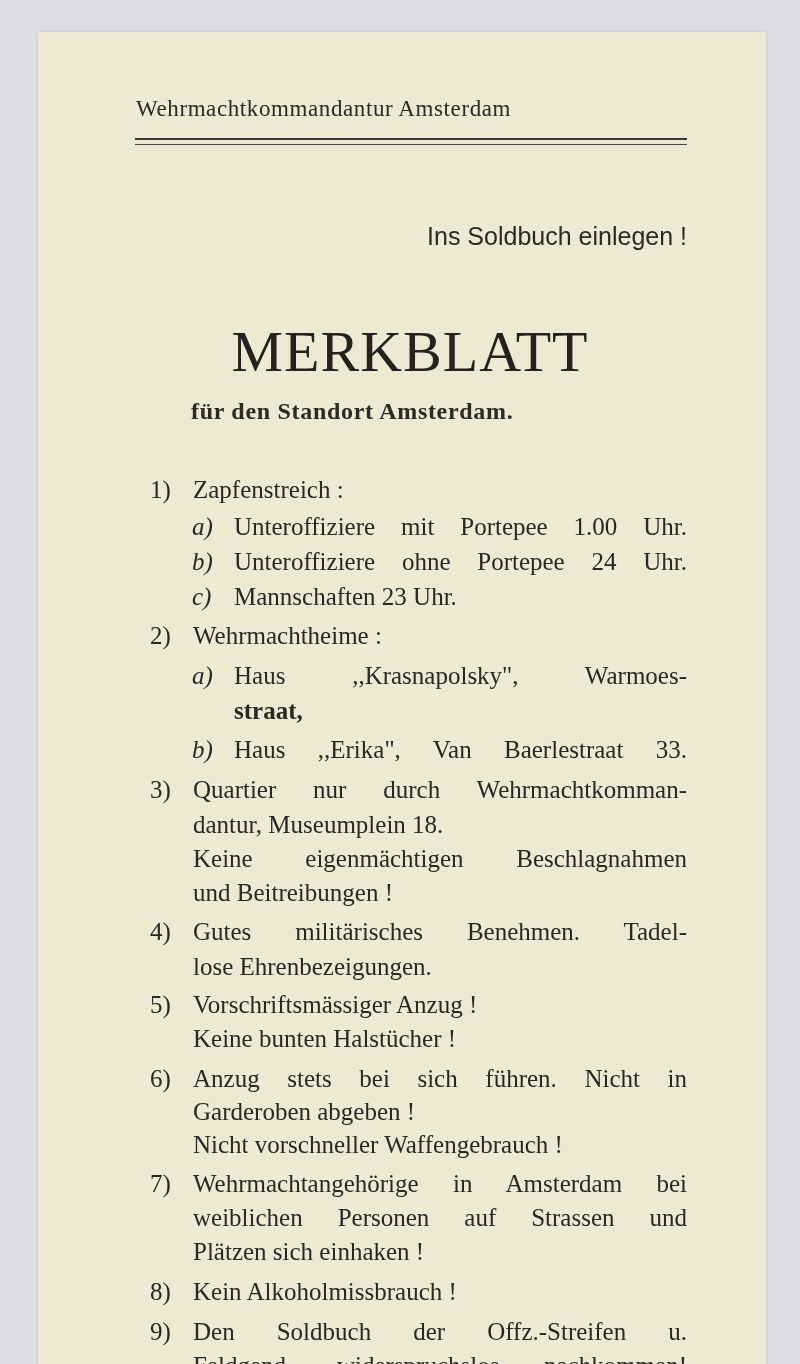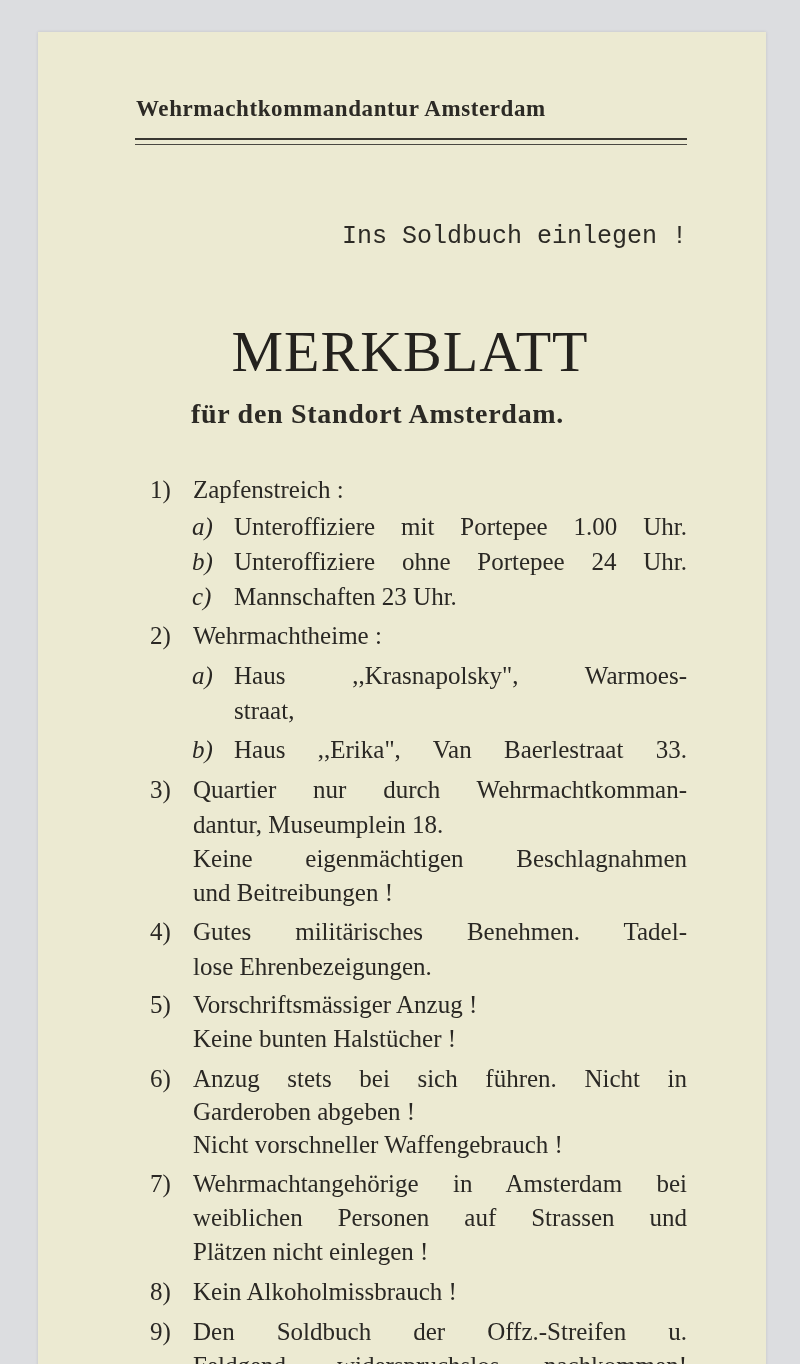--- a/index.html
+++ b/index.html
@@ -10,50 +10,50 @@
     font-family:"DejaVu Serif", "Liberation Serif", serif;
     color:#2a2824;
   }
   .paper {
     position:absolute; left:38px; top:32px; width:728px; height:1360px;
     background:#ecead2;
     box-shadow: 0 0 3px rgba(0,0,0,0.12);
   }
   .header {
     position:absolute; left:136px; top:96px; width:552px;
-    font-family:"Liberation Serif", serif; font-weight:bold;
+    font-family:"Liberation Serif", serif; font-weight:normal;
     font-size:23px; letter-spacing:0.6px; color:#2c2a25;
   }
   .rule1 { position:absolute; left:135px; top:138px; width:552px; height:2px; background:#3a3832; }
   .rule2 { position:absolute; left:135px; top:144px; width:552px; height:1px; background:#4a4842; }
   .soldbuch {
     position:absolute; right:113px; top:222px;
-    font-family:Liberation Mono, monospace; font-size:25px; color:#2c2a25;
+    font-family:Liberation Sans, sans-serif; font-size:25px; color:#2c2a25;
   }
   .title {
     position:absolute; left:0; width:820px; top:318px; text-align:center;
     font-family:"Liberation Serif", serif; font-size:58px; letter-spacing:1px; color:#24221e;
   }
   .subtitle {
     position:absolute; left:191px; top:398px;
-    font-family:"Liberation Serif", serif; font-weight:bold; font-size:28px; letter-spacing:0.7px; color:#2c2a25;
+    font-family:"Liberation Serif", serif; font-weight:bold; font-size:24px; letter-spacing:0.7px; color:#2c2a25;
   }
   .list { position:absolute; left:0; top:0; width:800px; }
   .line {
     position:absolute;
     font-family:"Liberation Serif", serif; font-size:25px; color:#2a2824;
     white-space:nowrap;
   }
   .num { position:absolute; left:150px; }
   .txt { position:absolute; left:193px; width:494px; text-align:justify; text-align-last:justify; }
   .txt.last { text-align-last:left; }
   .sub-letter { position:absolute; left:192px; font-style:italic; }
   .sub-txt { position:absolute; left:234px; width:453px; text-align:justify; text-align-last:justify; }
   .sub-txt.last { text-align-last:left; }
-  .cont { position:absolute; left:234px; }
+  .cont { position:absolute; left:234px;font-weight:bold; }
 </style>
 </head>
 <body>
 
 <div class="paper"></div>
 
 <div class="header">Wehrmachtkommandantur Amsterdam</div>
 <div class="rule1"></div>
 <div class="rule2"></div>
 
@@ -138,21 +138,21 @@
   </div>
 
   <div class="line" style="top:1170px">
     <span class="num">7)</span>
     <span class="txt">Wehrmachtangehörige in Amsterdam bei</span>
   </div>
   <div class="line" style="top:1204px">
     <span class="txt">weiblichen Personen auf Strassen und</span>
   </div>
   <div class="line" style="top:1238px">
-    <span class="txt last">Plätzen nicht einlegen !</span>
+    <span class="txt last">Plätzen sich einhaken !</span>
   </div>
 
   <div class="line" style="top:1278px">
     <span class="num">8)</span>
     <span class="txt last">Kein Alkoholmissbrauch !</span>
   </div>
 
   <div class="line" style="top:1318px">
     <span class="num">9)</span>
     <span class="txt">Den Soldbuch der Offz.-Streifen u.</span>

